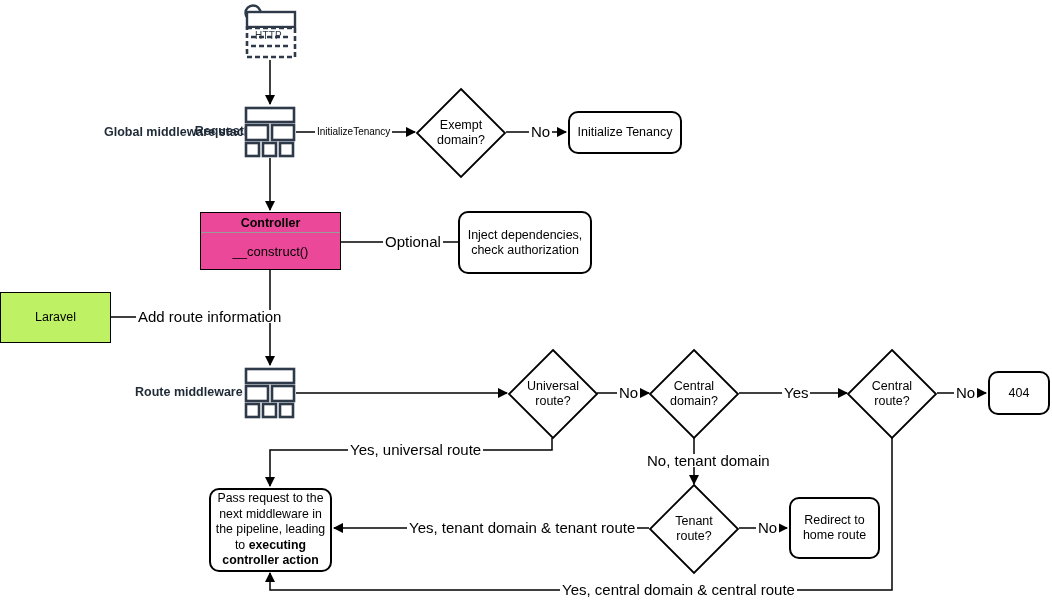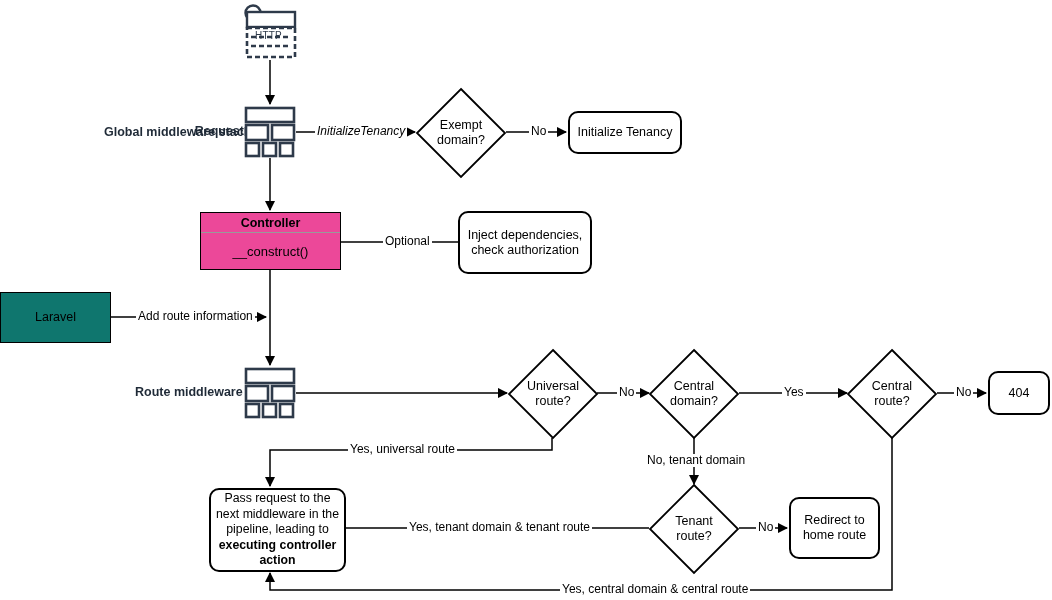--- a/index.html
+++ b/index.html
@@ -30,47 +30,46 @@
     display: flex;
     align-items: center;
     justify-content: center;
     text-align: center;
     color: #000000;
     font-size: 12.5px;
     line-height: 15px;
   }
   .rect-node {
     border: 1.6px solid #000000;
-    background: #0f766e;
+    background: #bef264;
   }
   .rounded-node {
     border: 2.2px solid #000000;
     border-radius: 10px;
     background: #ffffff;
   }
   .swimlabel {
     position: absolute;
     font-weight: bold;
     font-size: 12.5px;
     color: #1f2a37;
     white-space: nowrap;
     text-align: right;
   }
   .edge-label {
     position: absolute;
     background: #ffffff;
-    font-size: 12px;
+    font-size: 15px;
     color: #000000;
     white-space: nowrap;
     padding: 0 2px;
     line-height: 13px;
   }
   .edge-label.italic {
-    font-style: italic;
-    font-size: 12px;
+    font-size: 10px;
   }
   .ctrl-box {
     position: absolute;
     box-sizing: border-box;
     border: 1.6px solid #000000;
     background: #ec4899;
     display: flex;
     flex-direction: column;
   }
   .ctrl-title {
@@ -273,21 +272,21 @@
     <span>route?</span>
   </div>
 
   <div class="node rounded-node" style="left:789px; top:497px; width:91px; height:62px;">
     <div>
       <span>Redirect to</span><br>
       <span>home route</span>
     </div>
   </div>
 
-  <div class="node rounded-node" style="left:209px; top:488px; width:137px; height:84px;">
+  <div class="node rounded-node" style="left:209px; top:488px; width:123px; height:84px;">
     <div class="pass-text">
       <span>Pass request to the next middleware in the pipeline, leading to </span><b>executing controller action</b>
     </div>
   </div>
 
   <div class="edge-label italic" style="left:315px; top:125px;">InitializeTenancy</div>
 
   <div class="edge-label" style="left:529px; top:125px;">No</div>
 
   <div class="edge-label" style="left:383px; top:235px;">Optional</div>

